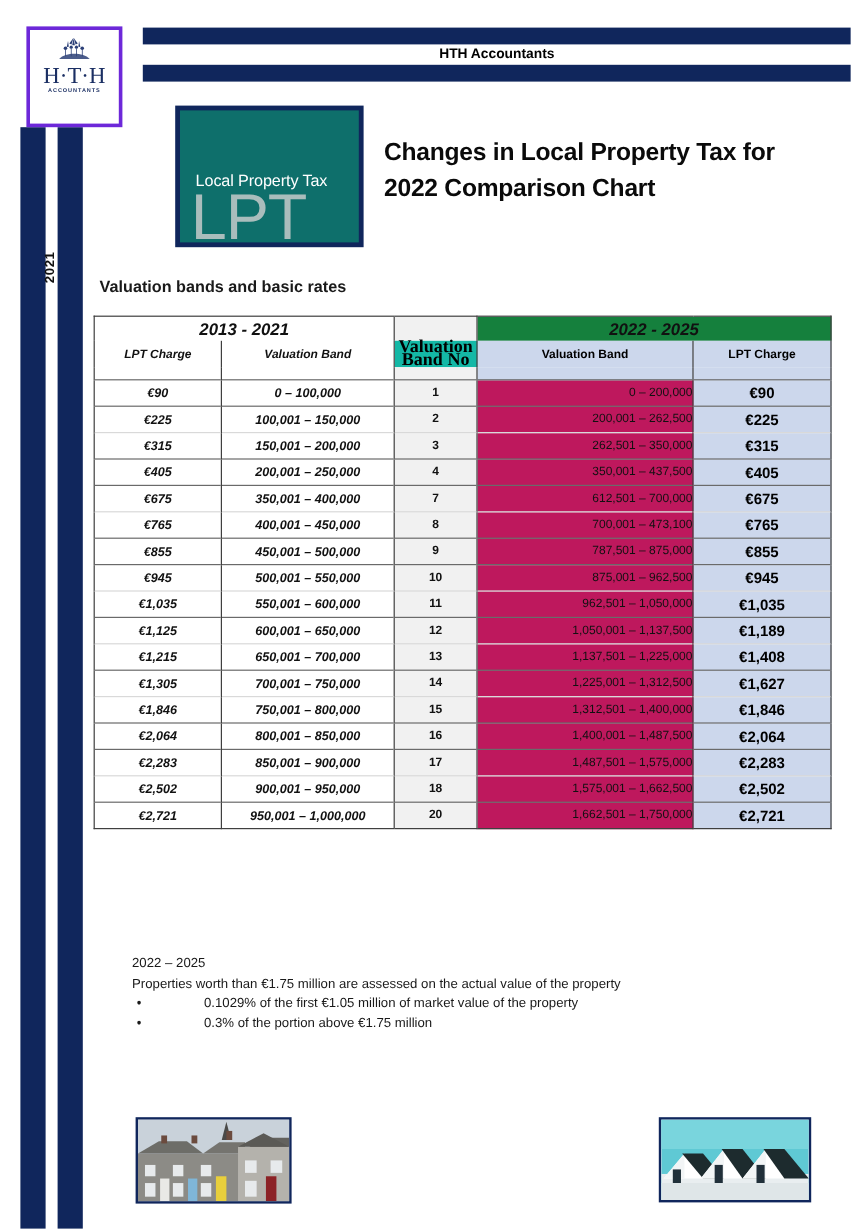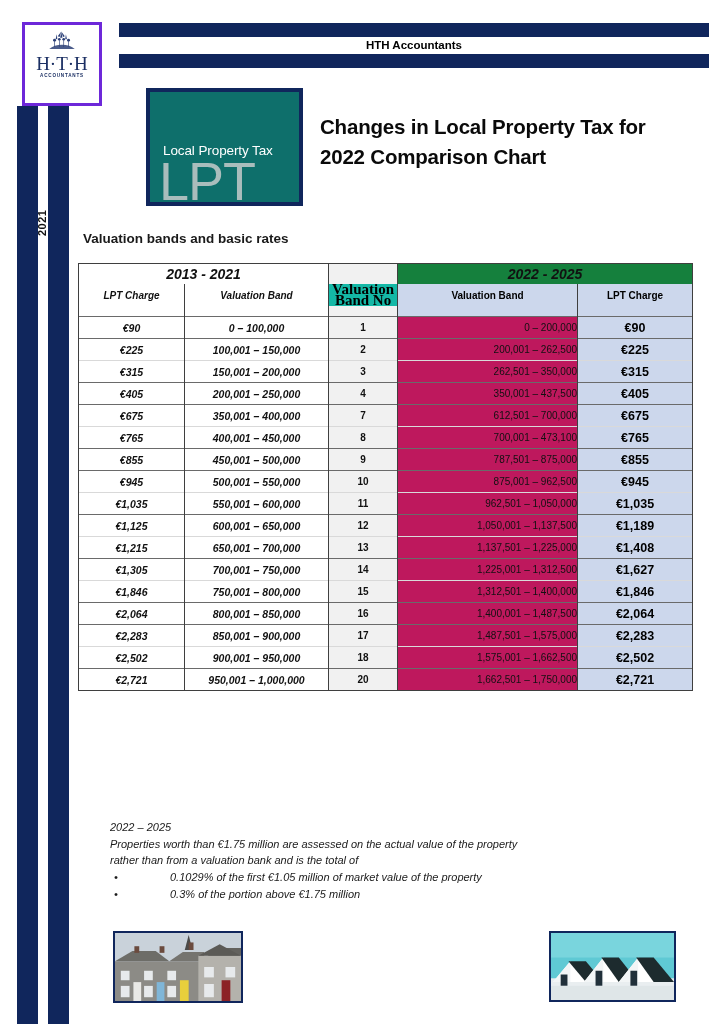--- a/index.html
+++ b/index.html
@@ -273,24 +273,23 @@
   .hdr-spacer .sp-old  { background: #ffffff; }
   .hdr-spacer .sp-band { background: #f1f1f1; }
   .hdr-spacer .sp-new  { background: #ccd7ec; }
 
   .table-top-border td { border-top: 1.2px solid #3f3f3f; }
 
   
   #footnote {
     position: absolute;
     left: 110px;
-    top: 819px;
+    top: 795px;
     width: 540px;
     font-size: 11px;
-    font-style: italic;
     line-height: 16.5px;
     color: #1a1a1a;
   }
   #footnote .fn-line { display: block; }
   #footnote ul {
     list-style: none;
     margin: 0;
     padding: 0;
   }
   #footnote li {
@@ -512,21 +511,20 @@
         <td class="cell-band sep-left sep-right grp-top">20</td>
         <td class="cell-newband sep-right grp-top">1,662,501 – 1,750,000</td>
         <td class="cell-newcharge outer-right grp-top">€2,721</td>
       </tr>
     </tbody>
 </table>
 
 <div id="footnote">
   <span class="fn-line">2022 – 2025</span>
   <span class="fn-line">Properties worth than €1.75 million are assessed on the actual value of the property</span>
-  <span class="fn-line">rather than from a valuation bank and is the total of</span>
   <ul id="footnote-bullets">
       <li>0.1029% of the first €1.05 million of market value of the property</li>
       <li>0.3% of the portion above €1.75 million</li>
     </ul>
 </div>
 
 <div class="photo-frame" id="photo-terrace">
   <svg viewBox="0 0 130 72" preserveAspectRatio="none">
     <rect x="0" y="0" width="130" height="72" fill="#c9d2da"></rect>
     <rect x="0" y="30" width="130" height="42" fill="#8c8b86"></rect>

